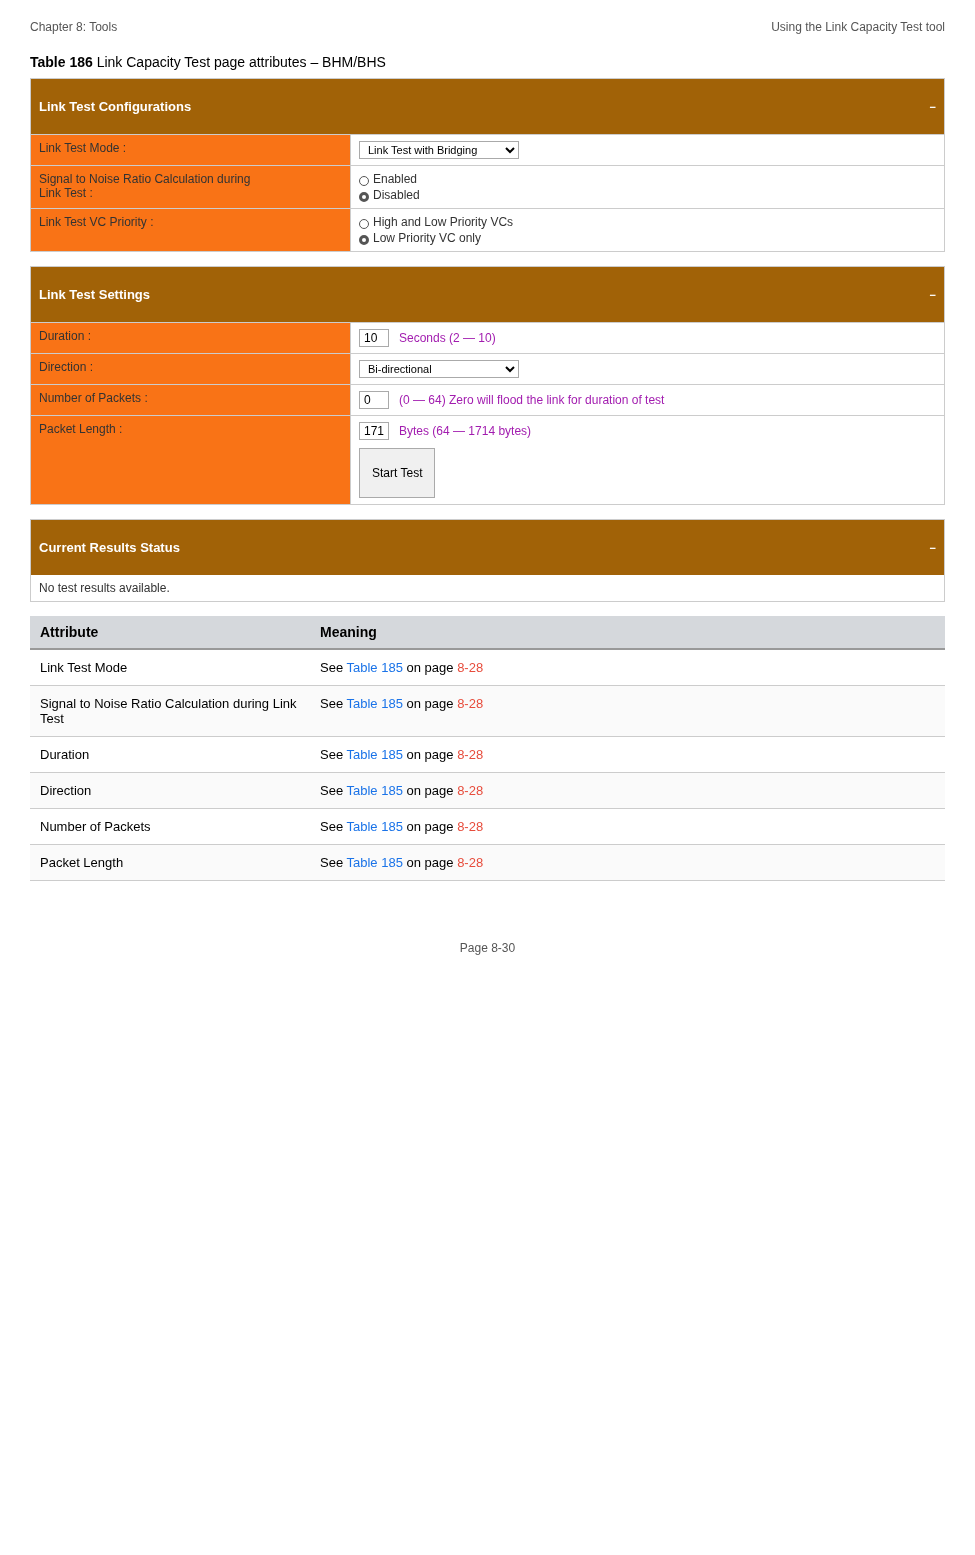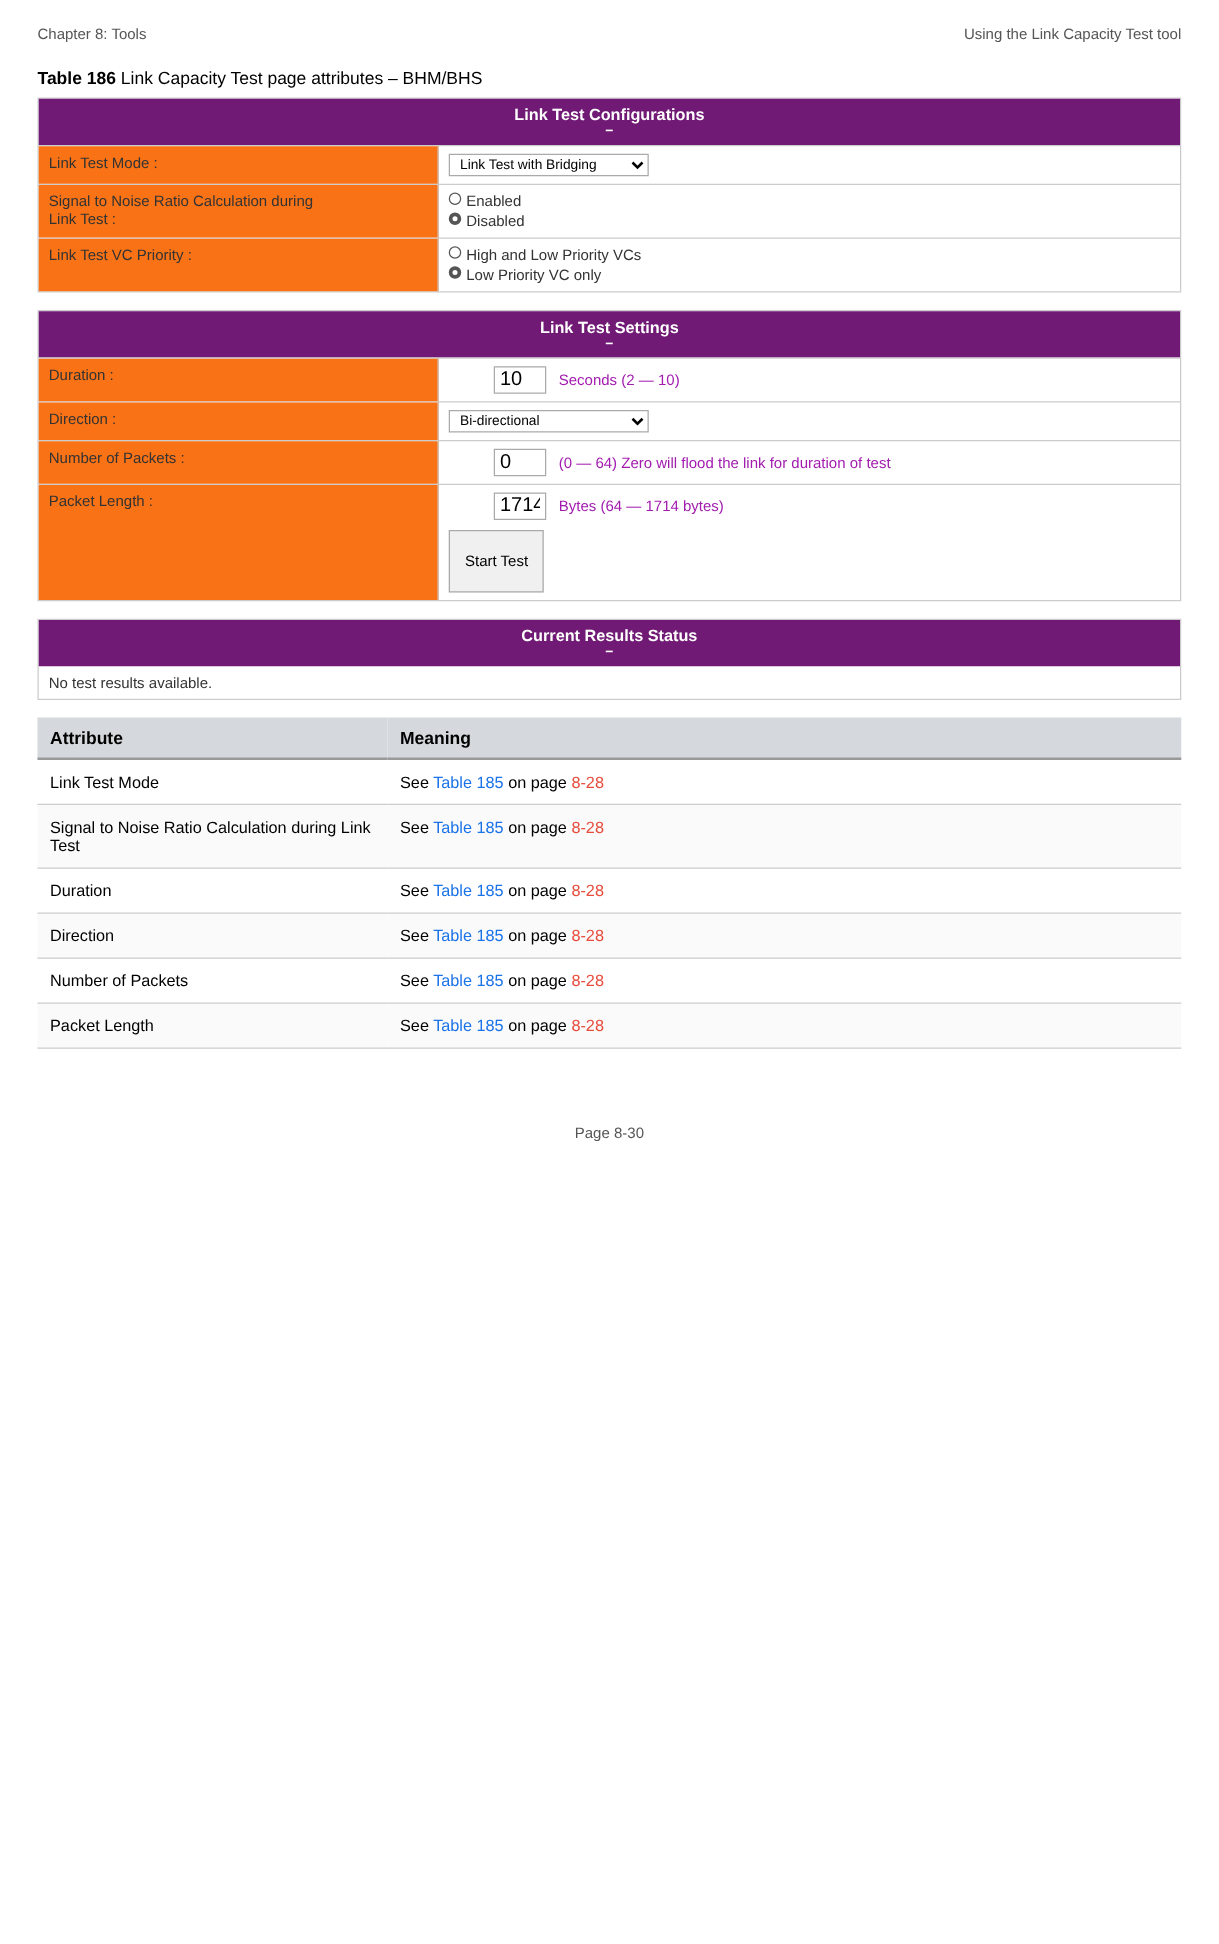--- a/index.html
+++ b/index.html
@@ -27,29 +27,28 @@
     .table-caption span.normal {
       font-weight: normal;
     }
     .config-table {
       width: 100%;
       border: 1px solid #ccc;
       border-collapse: collapse;
       margin-bottom: 14px;
     }
     .section-header {
-      background: #701a75;
+      background: #a16207;
       color: #fff;
       font-weight: bold;
       font-size: 13px;
-      padding: 5px 8px;
+      padding: 20px 8px;
       display: flex;
       justify-content: space-between;
       align-items: center;
-      flex-direction: column;
     }
     .section-header .minimize-icon {
       font-size: 11px;
       color: #fff;
       cursor: pointer;
     }
     .config-row {
       display: flex;
       border-top: 1px solid #ccc;
     }
@@ -68,21 +67,21 @@
       font-size: 12px;
       color: #333;
     }
     .radio-group {
       display: flex;
       flex-direction: column;
       gap: 2px;
     }
     .radio-item {
       display: flex;
-      align-items: flex-start;
+      align-items: flex-end;
       gap: 4px;
     }
     .radio-circle {
       width: 10px;
       height: 10px;
       border-radius: 50%;
       border: 1px solid #555;
       display: inline-flex;
       align-items: center;
       justify-content: center;
@@ -101,25 +100,24 @@
       display: block;
     }
     select.inline-select {
       font-size: 11px;
       padding: 1px 4px;
       border: 1px solid #aaa;
       background: #fff;
       min-width: 160px;
     }
     input.inline-input {
-      font-size: 16px;
+      font-size: 12px;
       border: 1px solid #aaa;
       padding: 1px 4px;
-      width: 42px;
-      margin-left: 36px;
+      width: 30px;
     }
     .input-hint {
       font-size: 12px;
       color: #a21caf;
       margin-left: 6px;
     }
     .start-test-btn {
       display: inline-block;
       padding: 17px 12px;
       border: 1px solid #aaa;

